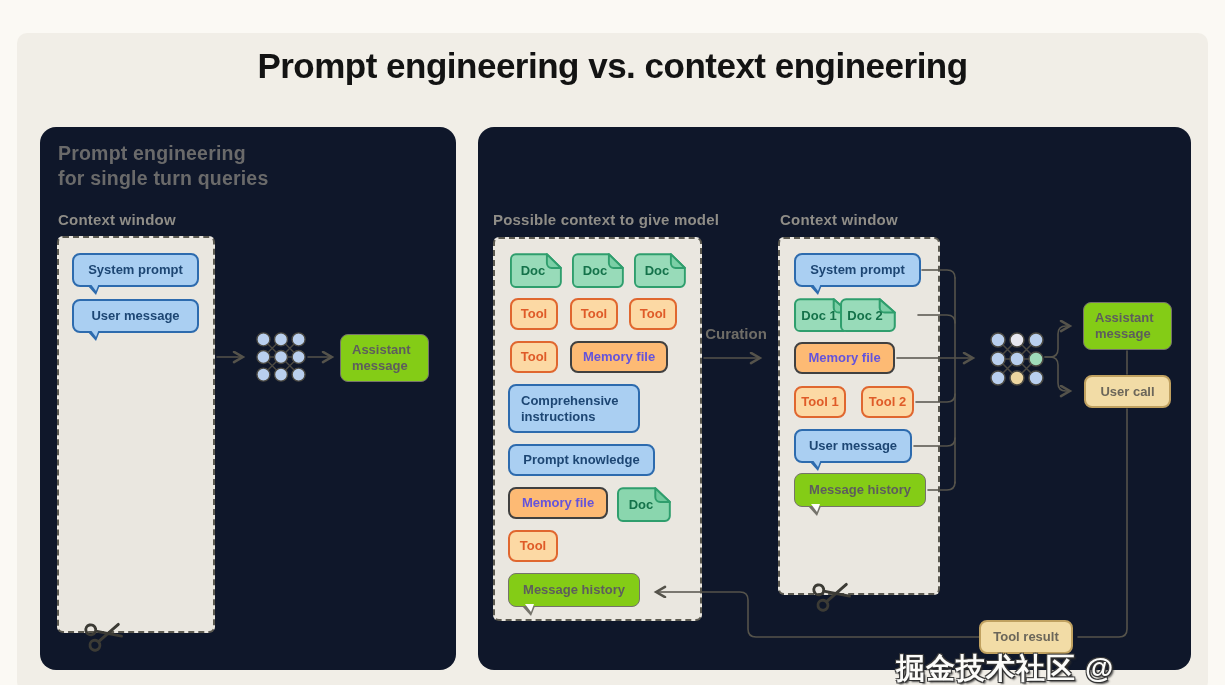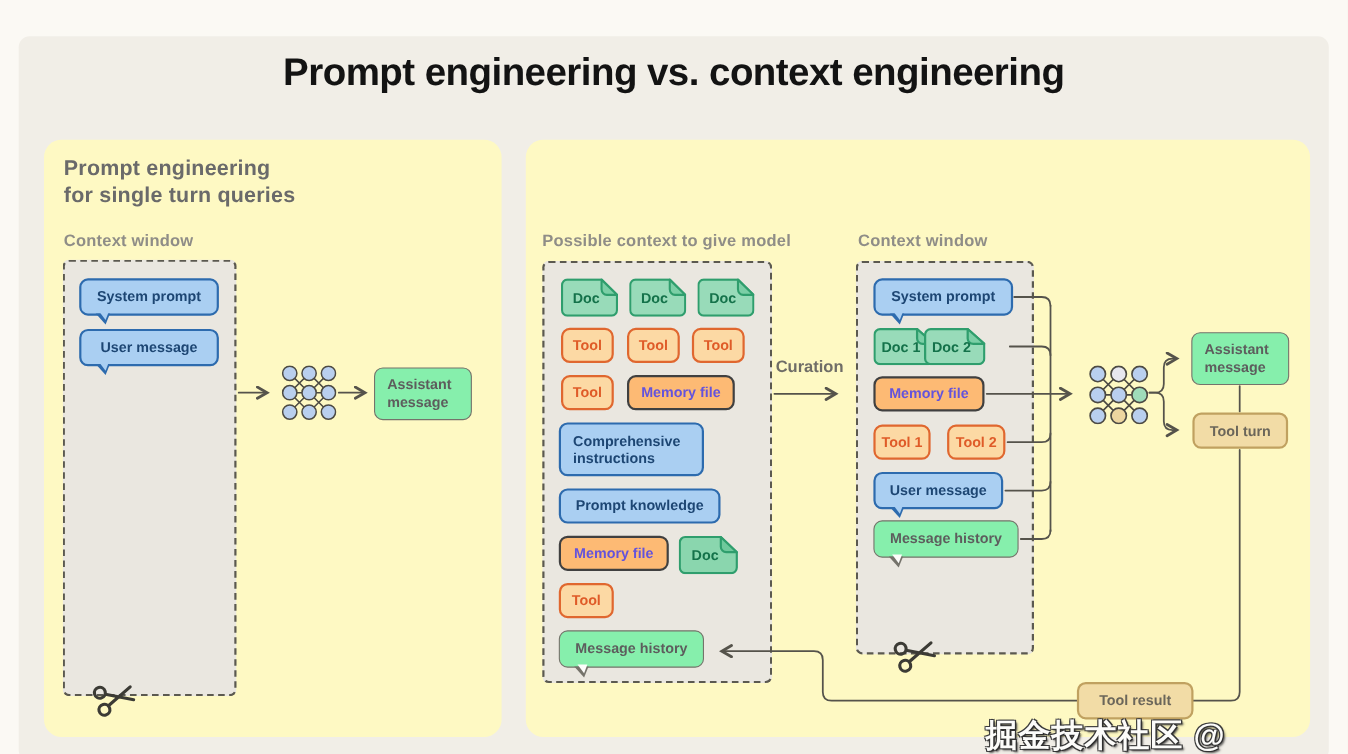--- a/index.html
+++ b/index.html
@@ -1,31 +1,31 @@
 <!DOCTYPE html>
 <html><head>
 <meta charset="utf-8">
 <style>
   html,body{margin:0;padding:0;background:#fbf9f4;}
   #page{position:relative;width:1225px;height:685px;background:#fbf9f4;overflow:hidden;
         font-family:"Liberation Sans", sans-serif;margin-top:20px;}
   .canvas{position:absolute;left:17px;top:13px;width:1191px;height:659px;background:#f1eee7;border-radius:10px;}
   .title{position:absolute;left:0;top:26px;width:100%;text-align:center;font-size:35px;font-weight:800;
          color:#131313;letter-spacing:-0.5px;}
-  .card{position:absolute;background:#fef9c3;border-radius:16px;}
+  .card{position:absolute;background:#0f172a;border-radius:16px;}
   .card-heading{position:absolute;font-size:19.5px;font-weight:700;color:#6a6a6a;line-height:25px;letter-spacing:.2px;}
   .mini-label{position:absolute;font-size:15px;font-weight:700;color:#8f8d87;letter-spacing:.2px;}
   .dashedbox{position:absolute;background:#eae7e0;border:2px dashed #5b5950;border-radius:6px;box-sizing:border-box;}
   .box{position:absolute;display:flex;align-items:center;justify-content:center;font-weight:700;font-size:13px;
        border-radius:8px;box-sizing:border-box;text-align:center;line-height:1.2;}
   .blue{background:#aacff2;border:2px solid #2d6bae;color:#1d4673;--fc:#aacff2;--bc:#2d6bae;}
   .orange{background:#fcd9a4;border:2px solid #e0672f;color:#df5b28;}
   .purple{background:#fdba74;border:2px solid #404040;color:#6453dc;}
   .tan{background:#f2dca6;border:2px solid #c0a160;color:#6b665a;}
-  .whitebox{background:#86efac;border:1.5px solid #75736b;color:#5d5d5d;--fc:#fdfdfb;--bc:#75736b;}
+  .whitebox{background:#84cc16;border:1.5px solid #75736b;color:#5d5d5d;--fc:#fdfdfb;--bc:#75736b;}
   .leftalign{justify-content:flex-start;text-align:left;padding-left:11px;}
   .bubble .tail-o{position:absolute;left:13px;bottom:-10px;width:0;height:0;
       border-left:9px solid transparent;border-right:4px solid transparent;border-top:10px solid var(--bc);}
   .bubble .tail-i{position:absolute;left:16px;bottom:-6px;width:0;height:0;
       border-left:6px solid transparent;border-right:3px solid transparent;border-top:8px solid var(--fc);}
   .doc{position:absolute;display:flex;align-items:center;justify-content:center;
        font-weight:700;font-size:13px;color:#14724a;}
   .doc svg{position:absolute;left:0;top:0;width:100%;height:100%;}
   .doc .lbl{position:relative;padding-right:6px;}
   .overlay{position:absolute;left:0;top:0;width:1225px;height:685px;pointer-events:none;}
@@ -224,23 +224,23 @@
         <circle cx="46" cy="27" r="7" fill="#9fdcba"></circle>
       <circle cx="8" cy="46" r="7" fill="#b9cfee"></circle>
         <circle cx="27" cy="46" r="7" fill="#edd6a0"></circle>
         <circle cx="46" cy="46" r="7" fill="#b9cfee"></circle>
     </g>
   </svg>
   <div class="box whitebox leftalign" style="left:1083px;top:282px;width:89px;height:48px;z-index:3;">
     <span style="text-align:left;">Assistant message</span>
   </div>
   <div class="box tan" style="left:1084px;top:355px;width:87px;height:33px;z-index:3;">
-      <span>Tool turn</span>
-    </div>
-  <div class="box tan" style="left:979px;top:600px;width:106px;height:34px;z-index:3;">
+      <span>User call</span>
+    </div>
+  <div class="box tan" style="left:979px;top:600px;width:94px;height:34px;z-index:3;">
       <span>Tool result</span>
     </div>
 
   <svg class="overlay">
     <defs>
       <marker id="arr" markerWidth="10" markerHeight="10" refX="6" refY="4" orient="auto">
         <path d="M1,0.8 L6.5,4 L1,7.2" fill="none" stroke="#55534b" stroke-width="1.6" stroke-linecap="round"></path>
       </marker>
     </defs>
     <g fill="none" stroke="#55534b" stroke-width="1.6" stroke-linecap="round">

